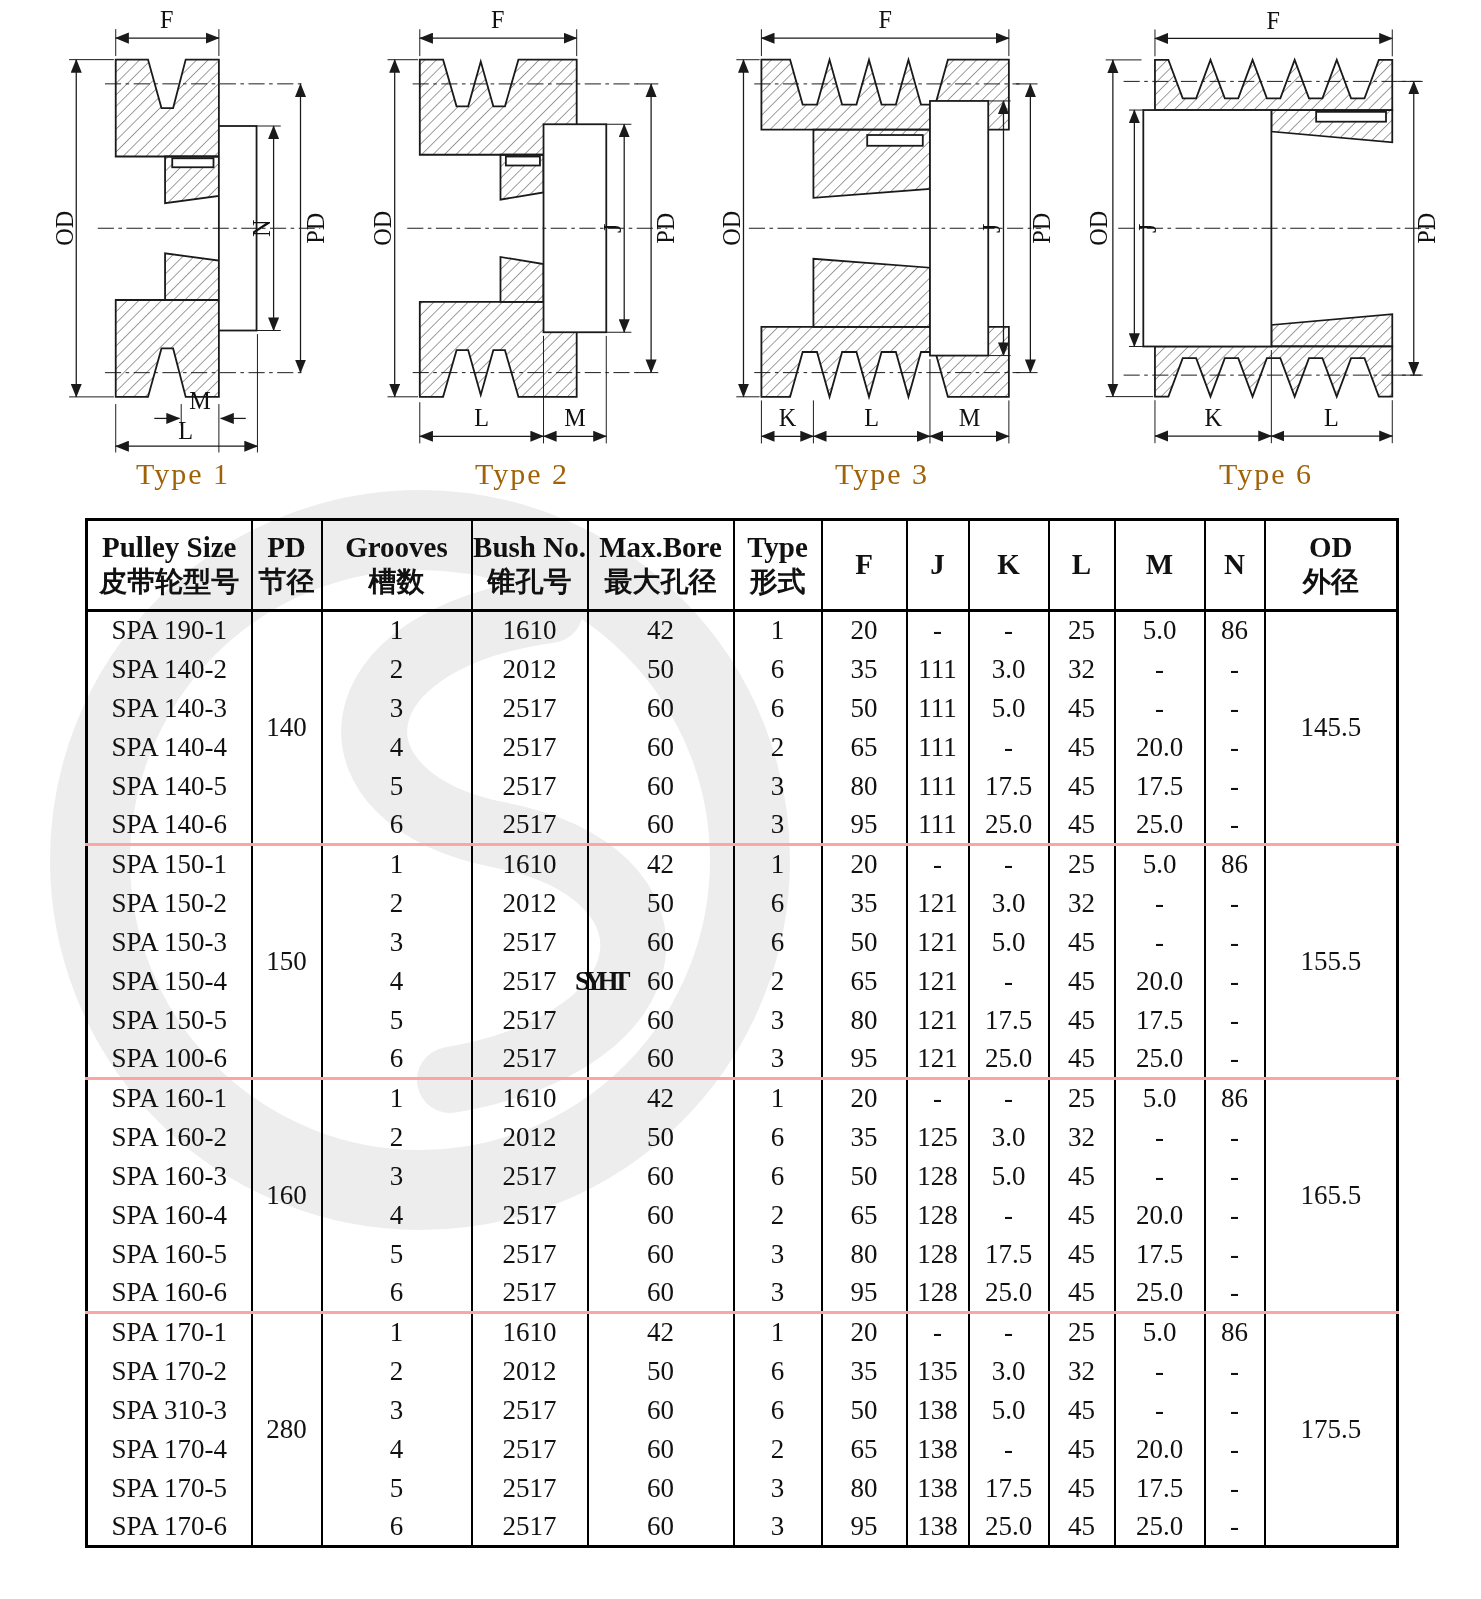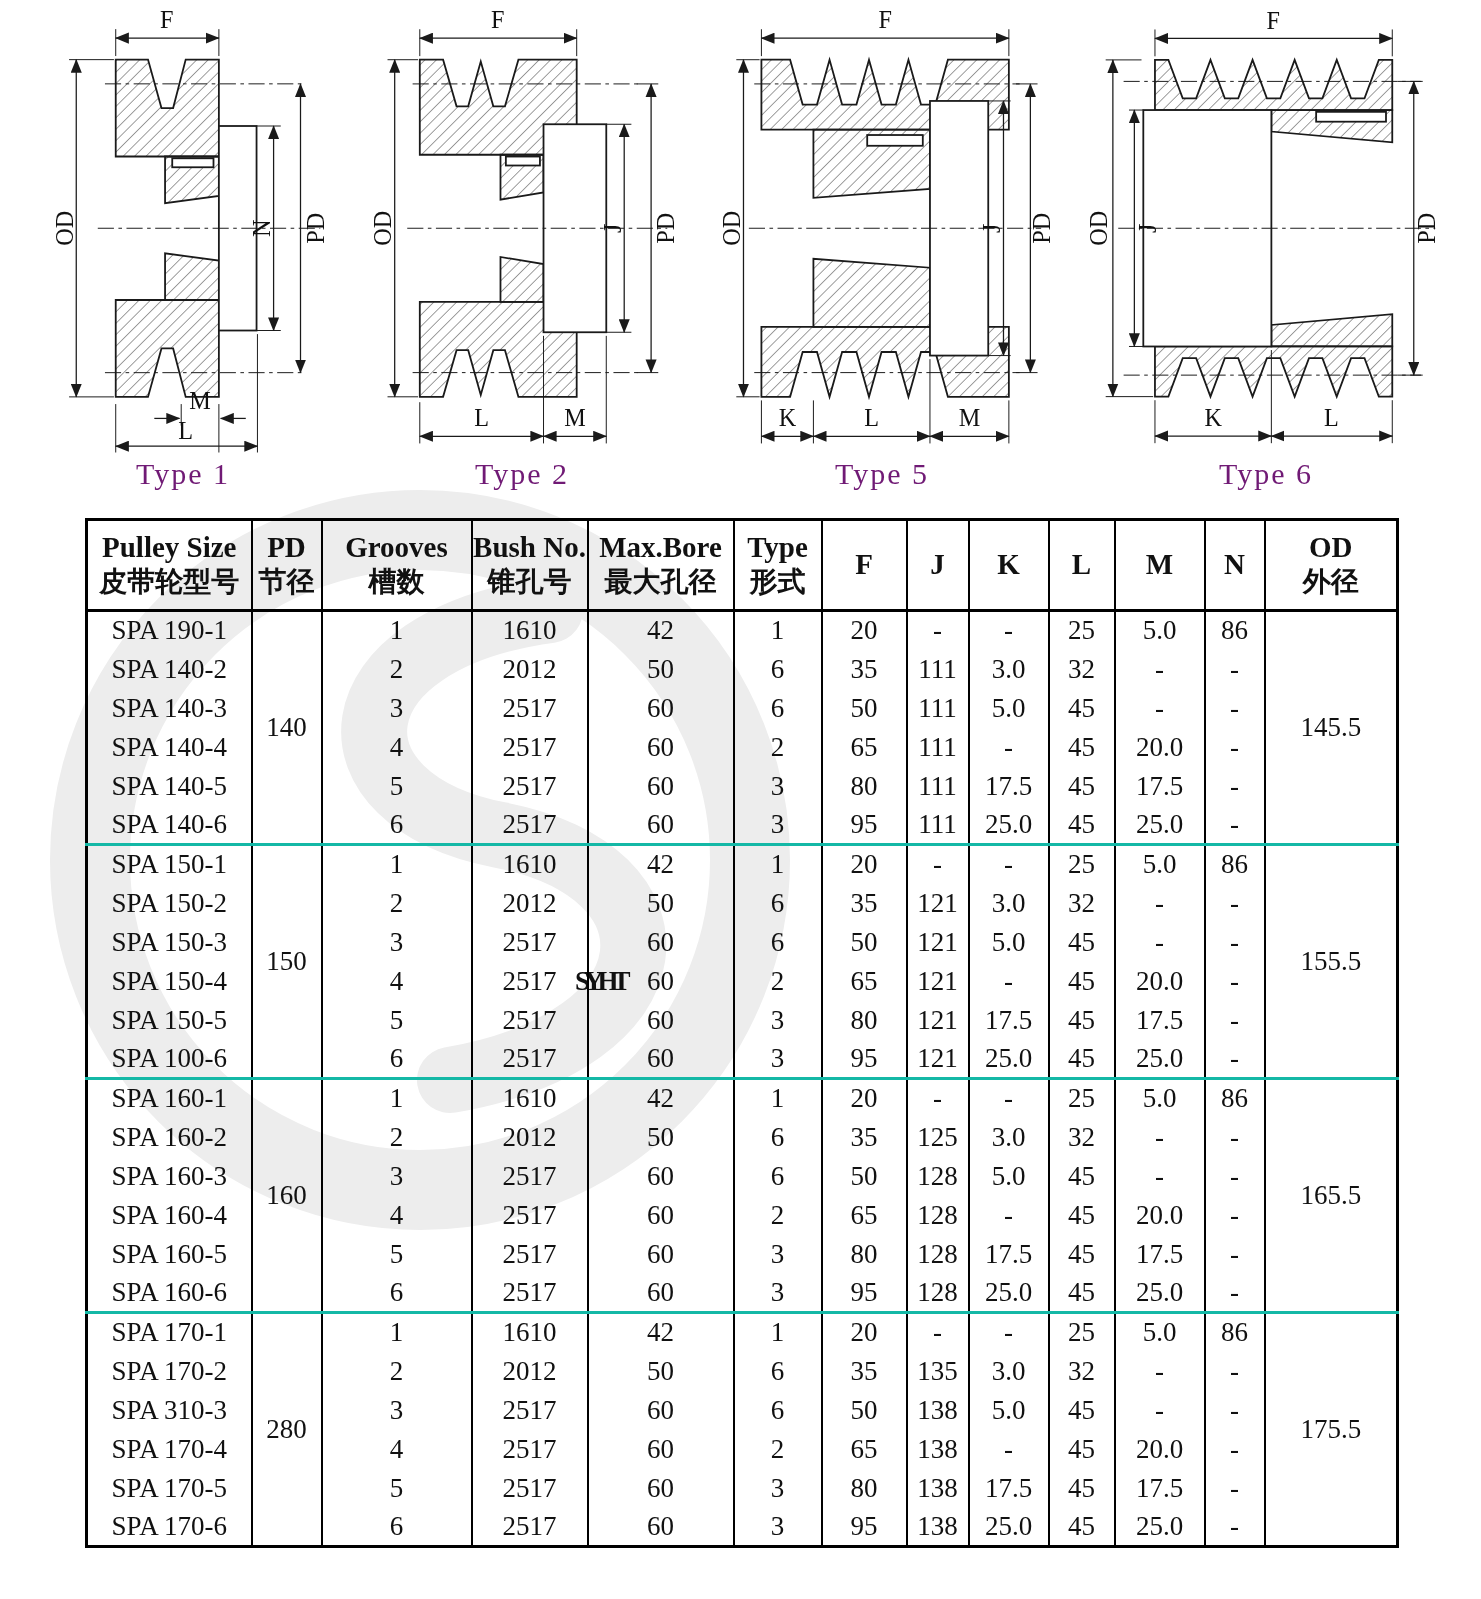--- a/index.html
+++ b/index.html
@@ -5,37 +5,37 @@
   html,body{margin:0;padding:0;background:#fff;}
   .page{position:relative;width:1481px;height:1599px;background:#ffffff;overflow:hidden;
         font-family:"Liberation Serif","DejaVu Serif",serif;color:#111;}
   
   .watermark{position:absolute;left:30px;top:380px;z-index:0;pointer-events:none;}
   
   .diagrams{position:absolute;left:0;top:4px;width:1481px;display:flex;
             justify-content:space-evenly;align-items:flex-start;z-index:2;}
   .diagram{display:flex;flex-direction:column;align-items:center;}
   .diagram svg{display:block;}
-  .caption{font-size:30px;margin-top:0px;color:#701a75;letter-spacing:2px;}
+  .caption{font-size:30px;margin-top:0px;color:#a16207;letter-spacing:2px;}
   svg .hatch{stroke:#1a1a1a;stroke-width:2;}
   svg .white{fill:#ffffff;stroke:#1a1a1a;stroke-width:2;}
   svg .dim{stroke:#1a1a1a;stroke-width:1.4;fill:none;}
   svg .ext{stroke:#1a1a1a;stroke-width:1.1;fill:none;}
   svg .cl{stroke:#1a1a1a;stroke-width:1.1;fill:none;stroke-dasharray:18 5 4 5;}
   svg text{font-family:"Liberation Serif","DejaVu Serif",serif;font-size:27px;fill:#111;}
   
   .spec-table{position:absolute;left:85px;top:518px;width:1311px;z-index:1;
               border-collapse:collapse;table-layout:fixed;background:transparent;}
   .spec-table,.spec-table th,.spec-table td{border-color:#000;}
   .spec-table{border:3px solid #000;}
   .spec-table th,.spec-table td{border-left:2px solid #000;border-right:2px solid #000;
               padding:0;text-align:center;vertical-align:middle;background:transparent;}
   .spec-table thead th{border-bottom:3px solid #000;height:88px;}
   .spec-table tbody tr{height:39px;}
-  .spec-table tbody tr.group-start td{border-top:3px solid #14b8a6;}
+  .spec-table tbody tr.group-start td{border-top:3px solid #fca5a5;}
   .hen{font-weight:bold;font-size:29px;line-height:1.15;}
   .hzh{font-weight:bold;font-size:28px;line-height:1.25;}
   .spec-table td{font-size:27px;line-height:1;}
 </style>
 </head>
 <body>
 <div class="page">
 
 <svg class="watermark" width="1380" height="990" viewBox="0 0 1380 990">
   <circle cx="390" cy="480" r="330" fill="none" stroke="#ededed" stroke-width="80"></circle>
@@ -192,21 +192,21 @@
       <line class="ext" x1="100" y1="442" x2="100" y2="490"></line>
       <line class="ext" x1="230" y1="396" x2="230" y2="490"></line>
       <line class="ext" x1="318" y1="442" x2="318" y2="490"></line>
       <line class="dim" x1="42" y1="482" x2="100" y2="482" marker-start="url(#a3)" marker-end="url(#a3)"></line>
       <line class="dim" x1="100" y1="482" x2="230" y2="482" marker-start="url(#a3)" marker-end="url(#a3)"></line>
       <line class="dim" x1="230" y1="482" x2="318" y2="482" marker-start="url(#a3)" marker-end="url(#a3)"></line>
       <text x="71" y="471" text-anchor="middle">K</text>
       <text x="165" y="471" text-anchor="middle">L</text>
       <text x="274" y="471" text-anchor="middle">M</text>
     </svg>
-    <div class="caption">Type 5</div>
+    <div class="caption">Type 3</div>
   </div>
 
   <div class="diagram">
     <svg width="360" height="453" viewBox="-12 0 402 505">
       <defs>
         <pattern id="h6" patternUnits="userSpaceOnUse" width="9" height="9" patternTransform="rotate(45)">
           <line x1="0" y1="0" x2="0" y2="9" stroke="#3a3a3a" stroke-width="1.1"></line>
         </pattern>
         <marker id="a6" viewBox="0 0 10 8" refX="9.5" refY="4" markerWidth="11" markerHeight="9" orient="auto-start-reverse">
           <path d="M0,0 L10,4 L0,8 Z" fill="#1a1a1a"></path>

